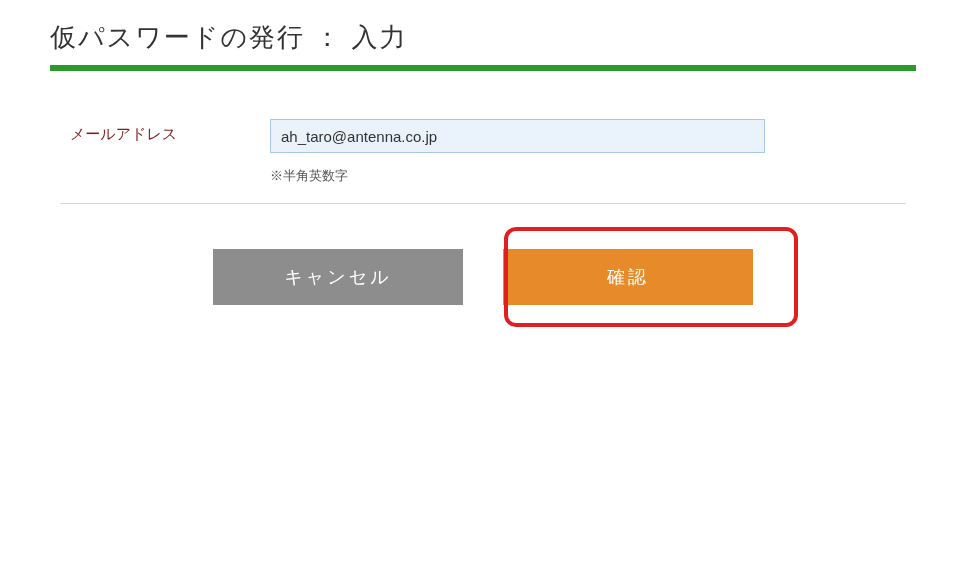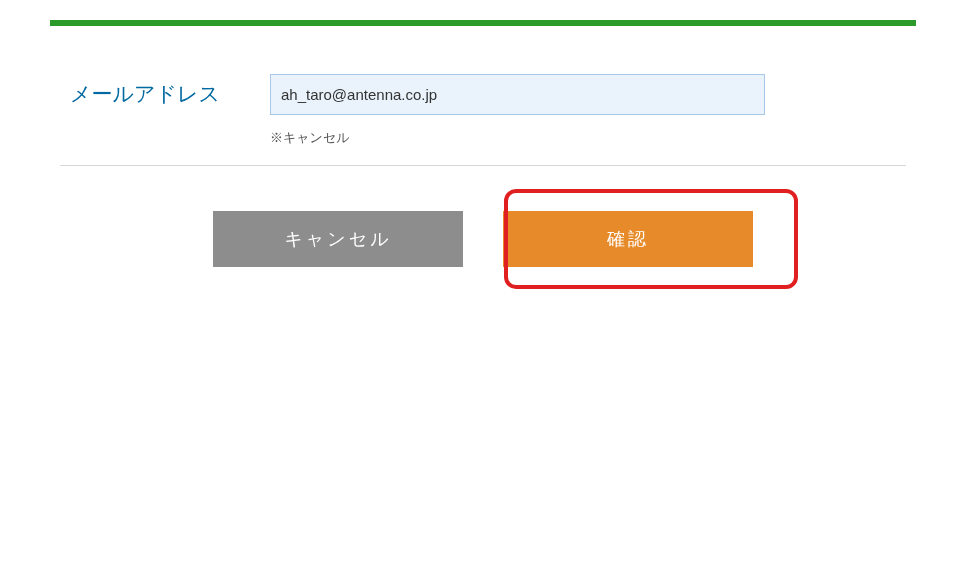--- a/index.html
+++ b/index.html
@@ -39,31 +39,31 @@
       display: flex;
       align-items: flex-start;
       border-bottom: 1px solid #d8d8d8;
       padding: 18px 0;
     }
     .form-row:first-child {
       border-top: none;
     }
     .form-label {
       flex: 0 0 210px;
-      font-size: 21px;
-      color: #0369a1;
+      font-size: 15px;
+      color: #7f1d1d;
       padding-top: 6px;
       padding-left: 10px;
     }
     .form-field {
       flex: 1;
     }
     .text-input {
       width: 495px;
-      height: 41px;
+      height: 34px;
       border: 1px solid #a9c8e8;
       background: #eaf3fc;
       padding: 4px 10px;
       font-size: 15px;
       color: #333;
       font-family: inherit;
     }
     .hint {
       font-size: 13px;
       color: #555;
@@ -118,29 +118,30 @@
       height: 100px;
       left: 454px;
       top: -22px;
       pointer-events: none;
     }
   </style>
 </head>
 <body>
 
 <div class="page">
+  <h1 class="title">仮パスワードの発行 ： 入力</h1>
   <div class="title-underline"></div>
 
 
   <div class="form-block">
     <div class="form-row">
       <div class="form-label">メールアドレス</div>
       <div class="form-field">
         <input type="text" class="text-input" value="ah_taro@antenna.co.jp" style="">
-        <div class="hint">※キャンセル</div>
+        <div class="hint">※半角英数字</div>
       </div>
     </div>
   </div>
 
   <div class="button-row">
     <button class="btn btn-cancel">キャンセル</button>
     <button class="btn btn-confirm">確認</button>
     <div class="highlight-box"></div>
 
   </div>

